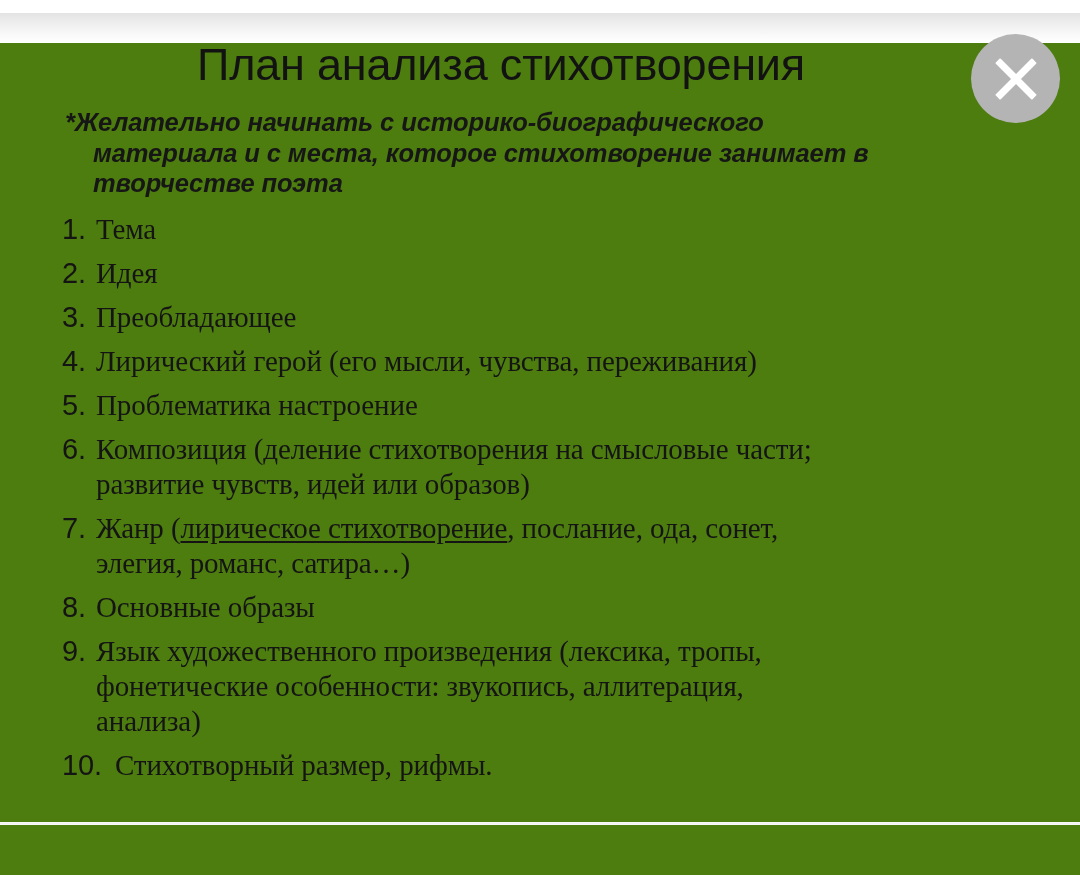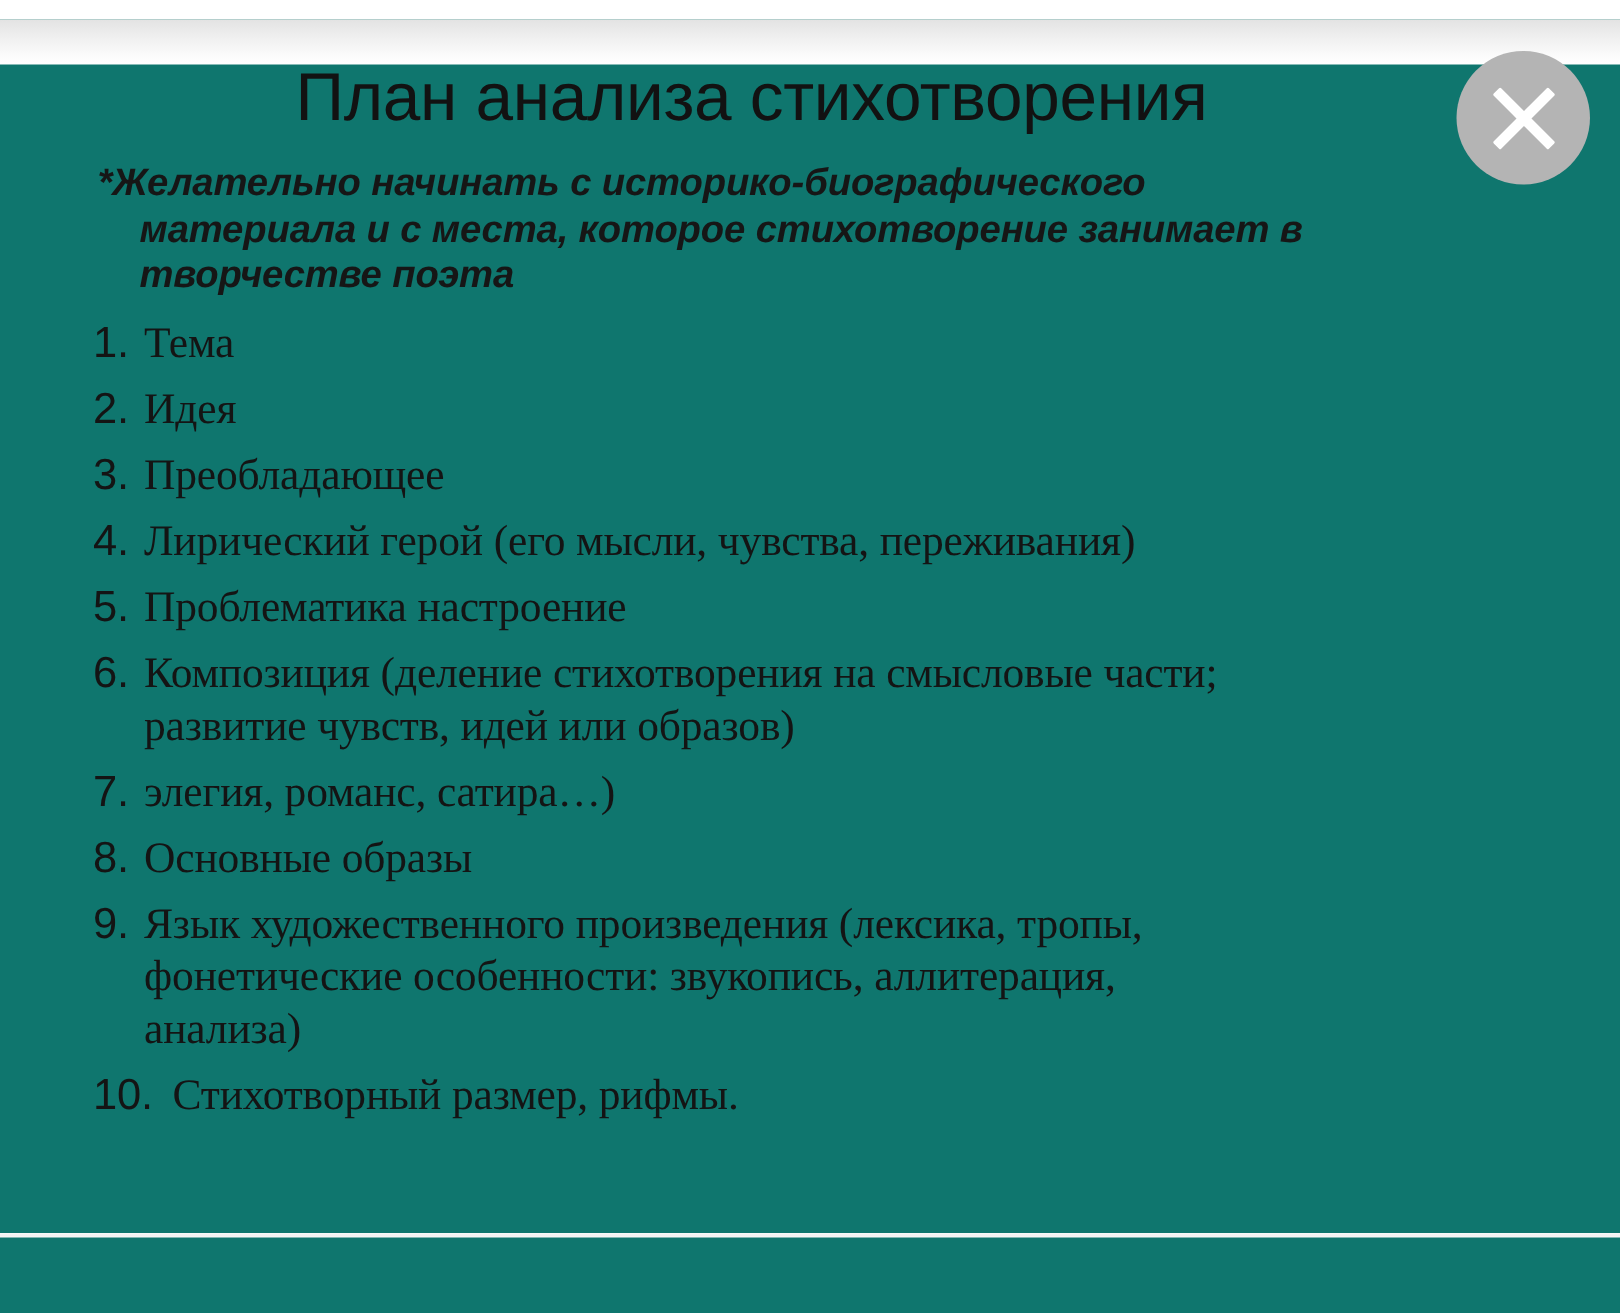--- a/index.html
+++ b/index.html
@@ -8,21 +8,21 @@
     background: #ffffff;
   }
   body {
     font-family: "Liberation Sans", "DejaVu Sans", sans-serif;
   }
 
   .screen {
     position: relative;
     width: 1080px;
     height: 875px;
-    background: #0f766e;
+    background: #4d7c0f;
     overflow: hidden;
   }
 
   
   .top-strip {
     position: absolute;
     left: 0; top: 0;
     width: 1080px;
     height: 13px;
     background: #ffffff;
@@ -195,20 +195,21 @@
         <li class="plan-item">
           <span class="num">6.</span>
           <span class="body">
             <span class="ln">Композиция (деление стихотворения на смысловые части;</span>
             <span class="ln">развитие чувств, идей или образов)</span>
           </span>
         </li>
         <li class="plan-item">
           <span class="num">7.</span>
           <span class="body">
+            <span class="ln">Жанр (<span class="ul">лирическое стихотворение</span>, послание, ода, сонет,</span>
             <span class="ln">элегия, романс, сатира…)</span>
           </span>
         </li>
         <li class="plan-item">
           <span class="num">8.</span>
           <span class="body">
             <span class="ln">Основные образы</span>
           </span>
         </li>
         <li class="plan-item">

